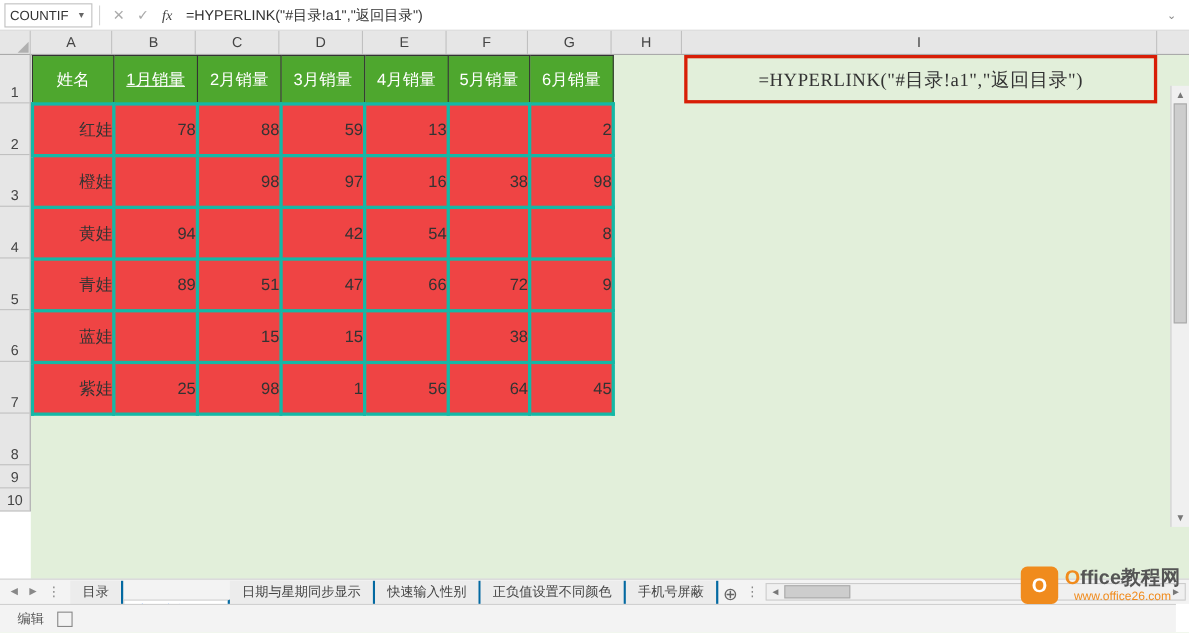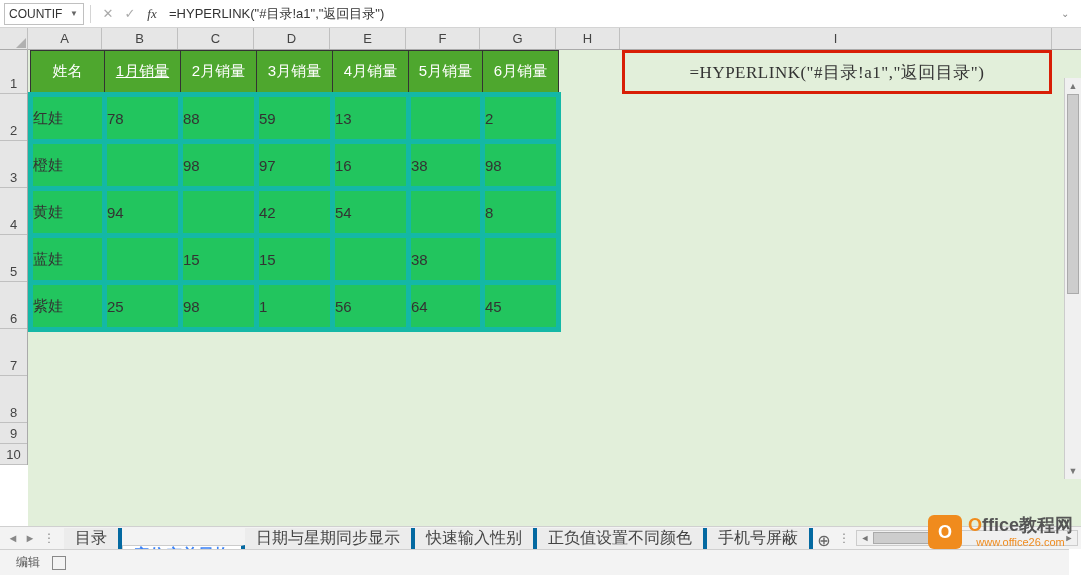--- a/index.html
+++ b/index.html
@@ -25,31 +25,31 @@
     .col-h.ca { width: 74px; } .col-h.cb { width: 76px; } .col-h.cc { width: 76px; } .col-h.cd { width: 76px; } .col-h.ce { width: 76px; } .col-h.cf { width: 74px; } .col-h.cg { width: 76px; } .col-h.ch { width: 64px; } .col-h.ci { width: 432px; }
     
     .row-headers { position: absolute; top: 22px; left: 0; width: 28px; background: #e6e6e6; border-right: 1px solid #aaa; z-index: 2; }
     .row-h { border-bottom: 1px solid #c0c0c0; display: flex; align-items: flex-end; justify-content: center; font-size: 13px; color: #444; padding-bottom: 2px; }
     .row-h.r1 { height: 44px; } .row-h.rdata { height: 47px; } .row-h.rspare { height: 21px; }
     
     .cells { position: absolute; top: 22px; left: 28px; right: 0; bottom: 0; background: #e2efda; }
     
     .data-table { position: absolute; top: 0; left: 0; border-collapse: collapse; }
     .data-table th { background: #4ea72e; color: #fff; font-weight: normal; font-size: 15px; height: 44px; border: 1px solid #333; text-align: center; }
-    .data-table td { background: #22c55e; font-size: 15px; height: 47px; border: 5px solid #14b8a6; text-align: left; color: #333; }
+    .data-table td { background: #ef4444; font-size: 15px; height: 47px; border: 3px solid #14b8a6; text-align: right; color: #333; }
     .data-table .ca { width: 74px; } .data-table .cb { width: 76px; text-decoration: underline; } .data-table .cc { width: 76px; } .data-table .cd { width: 76px; } .data-table .ce { width: 76px; } .data-table .cf { width: 74px; } .data-table .cg { width: 76px; }
     
     .callout { position: absolute; top: 0px; left: 594px; width: 430px; height: 44px; border: 3px solid #d81e06; background: transparent; display: flex; align-items: center; justify-content: center; font-size: 17px; font-family: 'Consolas','Microsoft YaHei'; color: #333; letter-spacing: 0.5px;}
     
     .hscroll { position: absolute; bottom: 26px; left: 0; right: 0; height: 23px; display: flex; align-items: center; background: #f3f3f3; border-top: 1px solid #d0d0d0; }
     .tab-nav { display: flex; align-items: center; padding: 0 6px; gap: 3px;}
     .nav-btn { width: 14px; height: 16px; display: flex; align-items: center; justify-content: center; color: #888; font-size: 11px; }
     .vdots { color: #888; font-size: 12px; padding: 0 3px;}
     .tabs { display: flex; align-items: flex-end; height: 23px; }
-    .tab { padding: 0 11px; height: 22px; display: flex; align-items: center; font-size: 16px; color: #444; border-right: 4px solid #0369a1; background: #ececec; cursor: pointer; }
+    .tab { padding: 0 11px; height: 22px; display: flex; align-items: center; font-size: 12px; color: #444; border-right: 2px solid #0369a1; background: #ececec; cursor: pointer; }
     .tab.active { background: #fff; border-top: 1px solid #ccc; border-left: 1px solid #ccc; border-bottom: 2px solid #217346; color: #3b82f6; font-weight: bold; position: relative; top: 17px; }
     .tab-add { width: 22px; display: flex; align-items: center; justify-content: center; color: #666; font-size: 16px; }
     .scroll-track { flex: 1; height: 16px; border: 1px solid #ccc; margin: 0 3px; background: #f0f0f0; position: relative; display:flex; align-items:center; }
     .scroll-arrow { width: 16px; height: 14px; display:flex; align-items:center; justify-content:center; color:#777; font-size:9px;}
     .scroll-thumb { width: 60px; height: 12px; background: #cdcdcd; border: 1px solid #aaa; }
     
     .status-bar { position: absolute; bottom: 0; left: 0; right: 12px; height: 26px; background: #f3f3f3; border-top: 1px solid #d0d0d0; display: flex; align-items: center; padding: 0 16px; font-size: 12px; color: #555; gap: 12px; }
     .status-icon { width: 14px; height: 14px; border: 1px solid #888; }
     
     .watermark { position: absolute; right: 8px; bottom: 26px; display: flex; align-items: center; gap: 6px;}
@@ -142,20 +142,29 @@
       <tr>
             <td>黄娃</td>
             <td>94</td>
             <td></td>
             <td>42</td>
             <td>54</td>
             <td></td>
             <td>8</td>
           </tr>
       <tr>
+            <td>青娃</td>
+            <td>89</td>
+            <td>51</td>
+            <td>47</td>
+            <td>66</td>
+            <td>72</td>
+            <td>9</td>
+          </tr>
+      <tr>
             <td>蓝娃</td>
             <td></td>
             <td>15</td>
             <td>15</td>
             <td></td>
             <td>38</td>
             <td></td>
           </tr>
       <tr>
             <td>紫娃</td>

